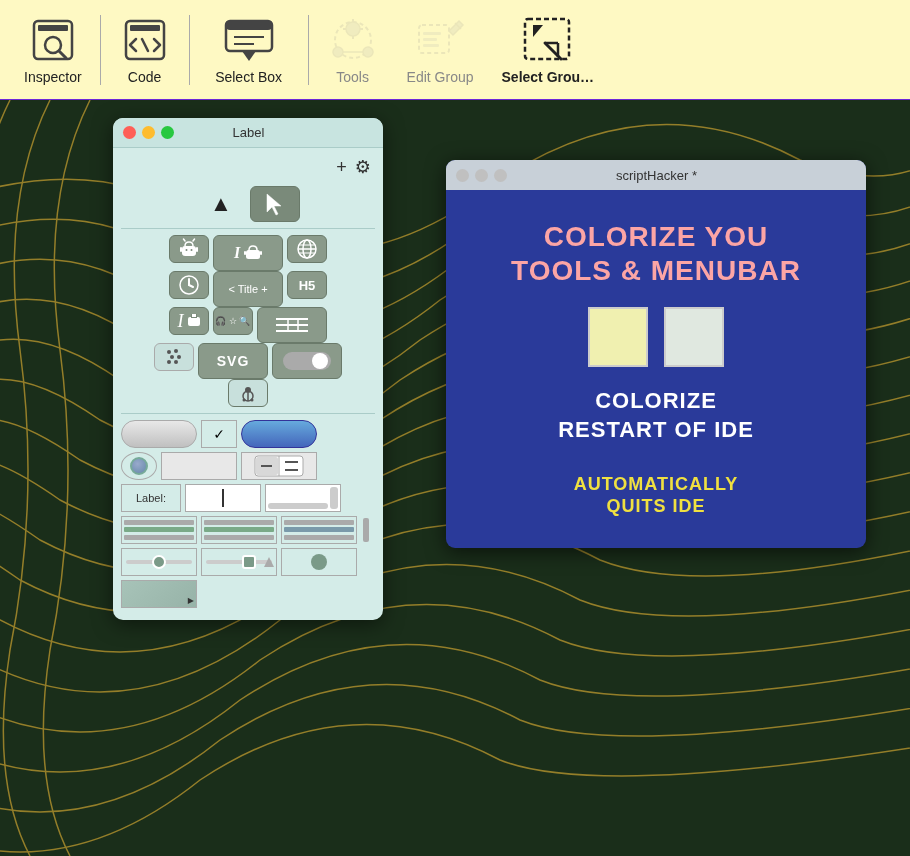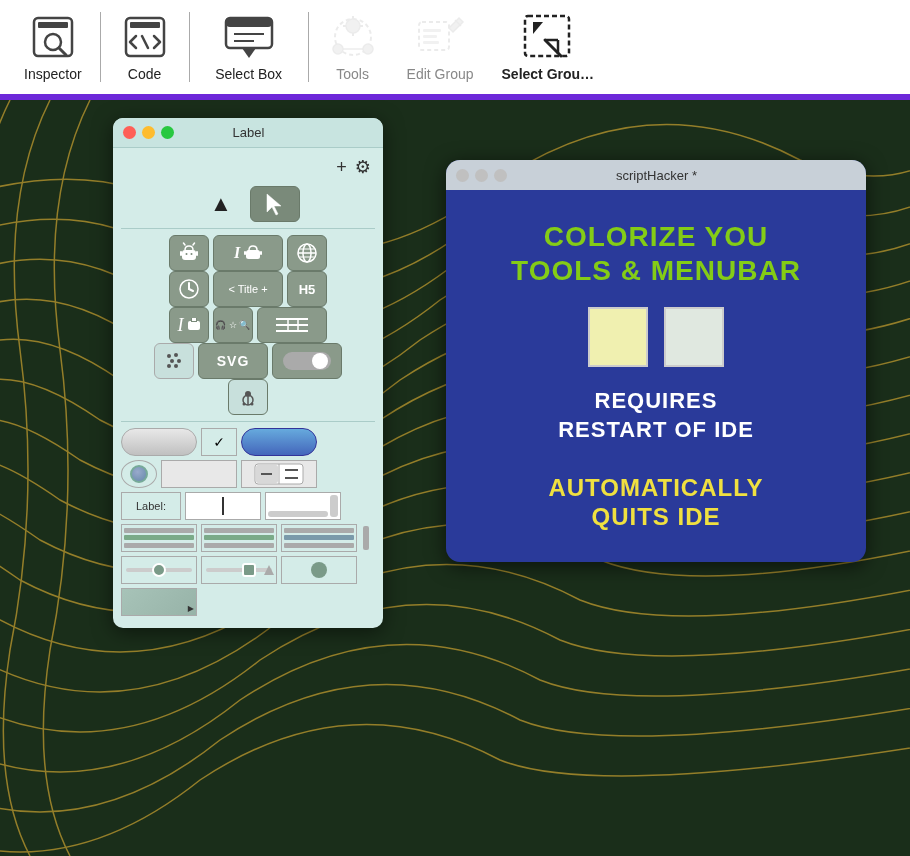--- a/index.html
+++ b/index.html
@@ -23,22 +23,22 @@
       height: 100%;
     }
 
     
     .toolbar {
       position: absolute;
       top: 0;
       left: 0;
       right: 0;
       height: 100px;
-      background: #ffffff;
-      border-bottom: 6px solid #6d28d9;
+      background: #fef9c3;
+      border-bottom: 1px solid #6d28d9;
       display: flex;
       align-items: center;
       padding: 0 10px;
     }
     .toolbar-item {
       display: flex;
       flex-direction: column;
       align-items: center;
       justify-content: center;
       padding: 6px 14px;
@@ -142,21 +142,21 @@
       background: #8a9a8a;
       border-radius: 6px;
       display: flex;
       align-items: center;
       justify-content: center;
       cursor: pointer;
       color: white;
       font-size: 11px;
       border: 1px solid #6a7a6a;
     }
-    .tool-btn.small { width: 40px; height: 36px; }
+    .tool-btn.small { width: 40px; height: 28px; }
     .tool-btn.med { width: 70px; height: 36px; }
     .tool-btn.cursor-plain {
       background: transparent;
       border: none;
       color: #222;
       font-size: 20px;
     }
 
     .tools-separator {
       height: 1px;
@@ -164,21 +164,21 @@
       margin: 6px 0;
     }
 
     
     .scripthacker-window {
       position: absolute;
       top: 160px;
       left: 446px;
       width: 420px;
       background: #2a3a9a;
-      border-radius: 14px;
+      border-radius: 9px;
       box-shadow: 0 4px 20px rgba(0,0,0,0.6);
       overflow: hidden;
     }
     .sh-titlebar {
       background: #c8d0d8;
       height: 30px;
       display: flex;
       align-items: center;
       padding: 0 10px;
     }
@@ -193,21 +193,21 @@
     .sh-content {
       padding: 30px 20px;
       display: flex;
       flex-direction: column;
       align-items: center;
       gap: 20px;
     }
     .sh-main-title {
       font-size: 28px;
       font-weight: bold;
-      color: #84cc16;
+      color: #fca5a5;
       text-align: center;
       line-height: 1.2;
       letter-spacing: 1px;
     }
     .sh-color-swatches {
       display: flex;
       gap: 16px;
     }
     .sh-swatch {
       width: 60px;
@@ -218,21 +218,21 @@
     .sh-swatch-2 { background: #e0e8e0; }
     .sh-requires {
       font-size: 22px;
       font-weight: bold;
       color: white;
       text-align: center;
       line-height: 1.3;
       letter-spacing: 1px;
     }
     .sh-auto {
-      font-size: 24px;
+      font-size: 18px;
       font-weight: bold;
       color: #f0e040;
       text-align: center;
       line-height: 1.2;
       letter-spacing: 1px;
       margin-top: 10px;
     }
 
     
     .widget-row {
@@ -655,21 +655,21 @@
   <div class="sh-content">
     <div class="sh-main-title">
       <span>COLORIZE YOU</span><br>
       <span>TOOLS &amp; MENUBAR</span>
     </div>
     <div class="sh-color-swatches">
       <div class="sh-swatch sh-swatch-1"></div>
       <div class="sh-swatch sh-swatch-2"></div>
     </div>
     <div class="sh-requires">
-      <span>REQUIRES</span><br>
+      <span>COLORIZE</span><br>
       <span>RESTART OF IDE</span>
     </div>
     <div class="sh-auto">
       <span>AUTOMATICALLY</span><br>
       <span>QUITS IDE</span>
     </div>
   </div>
 </div>
 
 </body></html>

